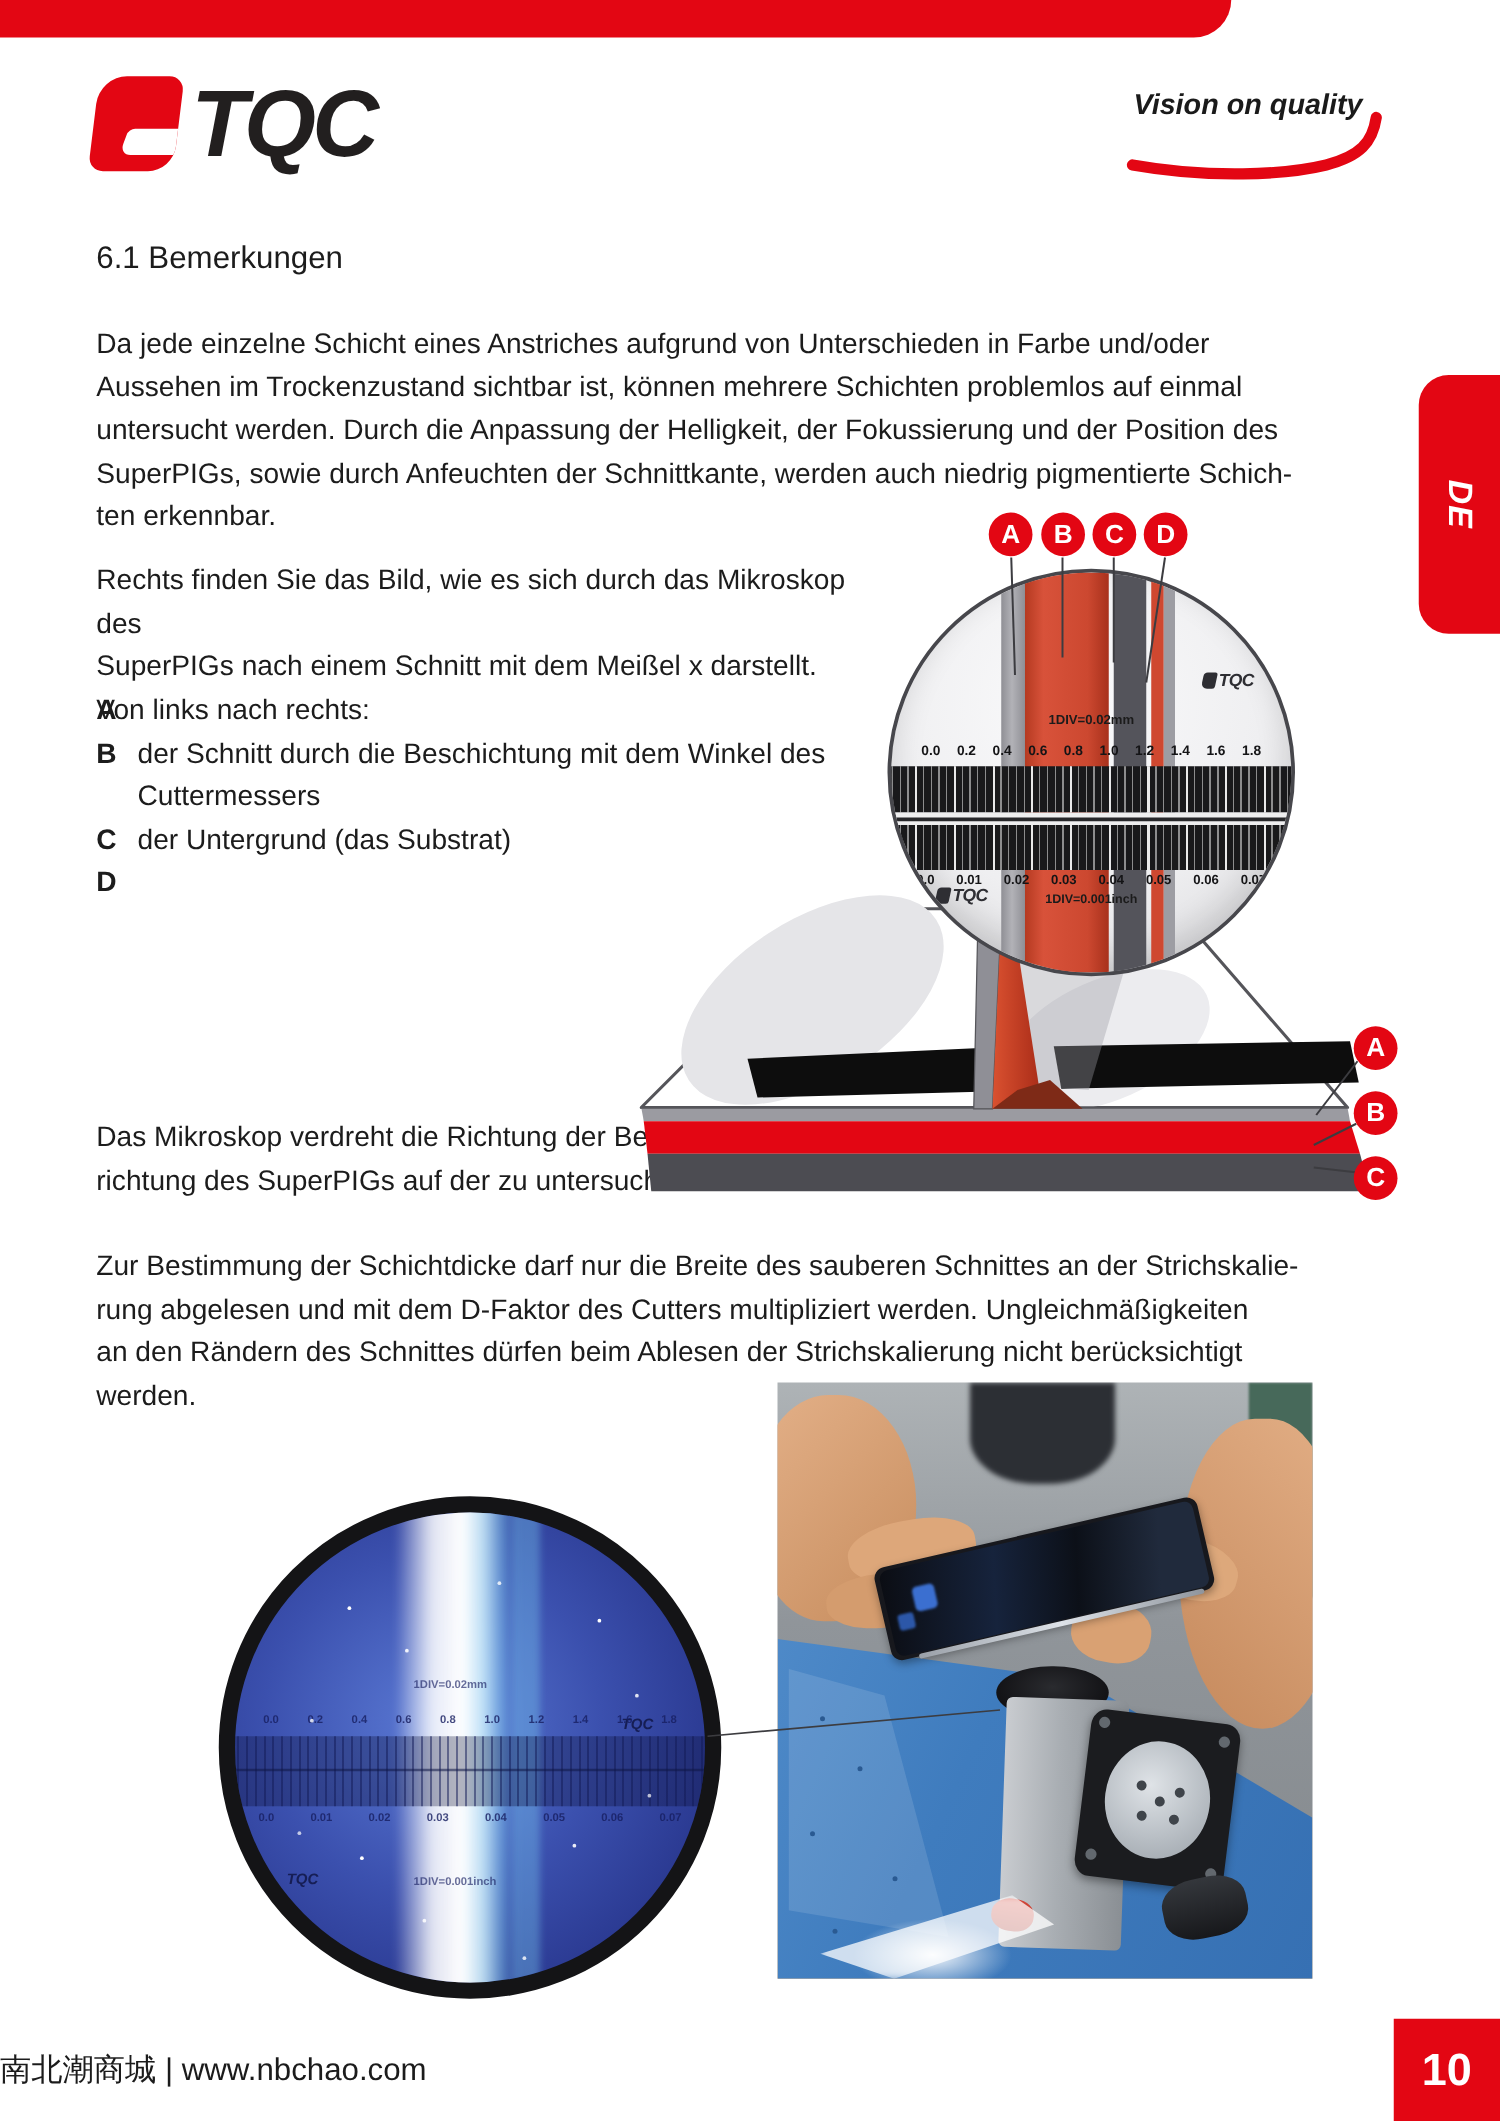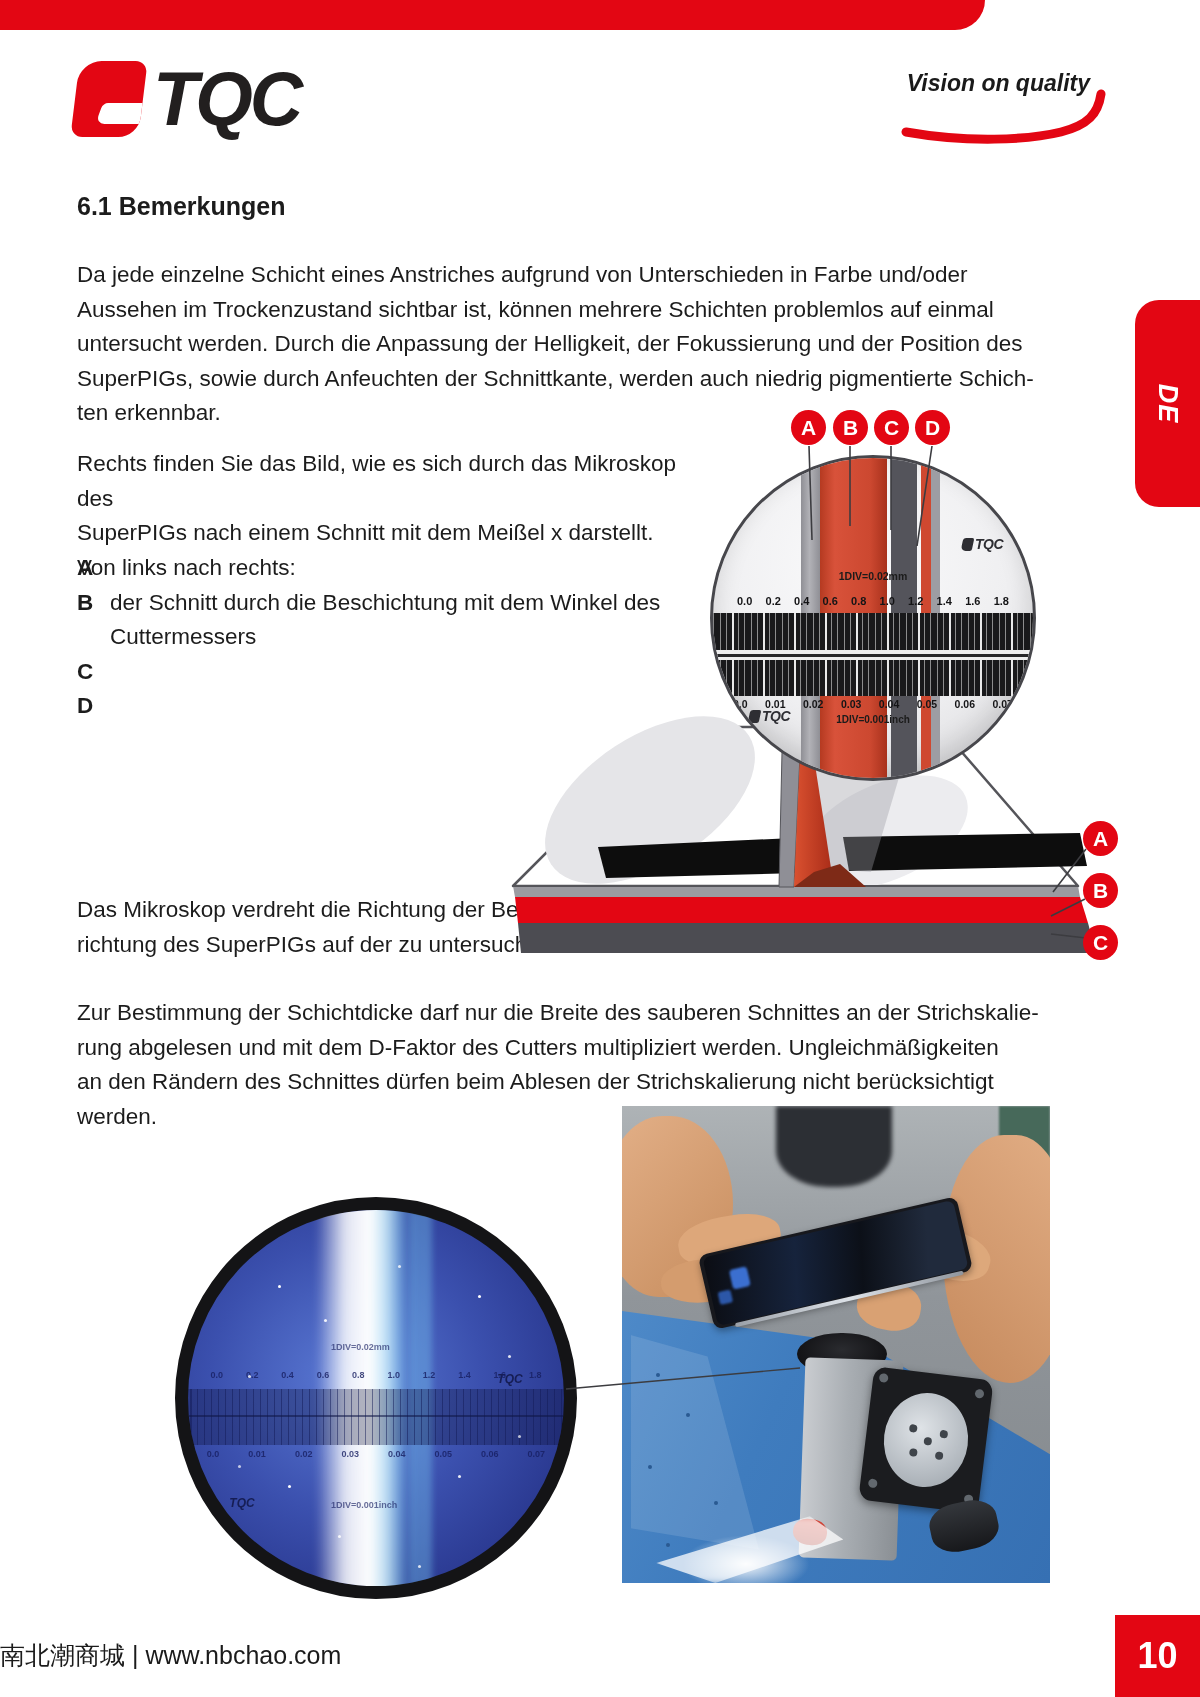--- a/index.html
+++ b/index.html
@@ -14,21 +14,21 @@
   .logo-mark .slot{position:absolute;left:26px;top:42px;width:46px;height:21px;background:#fff;
              border-radius:5px 3px 3px 9px;transform:skewX(-14deg);}
   .logo-text{font-size:74px;font-weight:900;font-style:italic;letter-spacing:-3px;color:#221f1f;transform:scaleY(1.02);}
   .tagline{position:absolute;right:110px;top:70px;font-size:23px;font-weight:700;font-style:italic;color:#1a1a1a;}
   .swoosh{position:absolute;left:898px;top:86px;}
   .lang-tab{position:absolute;left:1135px;top:300px;width:65px;height:207px;background:#e30613;
             border-radius:24px 0 0 24px;display:flex;align-items:center;justify-content:center;}
   .lang-tab span{transform:rotate(90deg);color:#fff;font-weight:800;font-style:italic;font-size:27px;letter-spacing:1px;}
 
   
-  .h1{position:absolute;left:77px;top:192px;font-size:25px;font-weight:700;}
+  .h1{position:absolute;left:77px;top:192px;font-size:25px;font-weight:400;}
   .para{position:absolute;left:77px;font-size:22.5px;line-height:34.6px;white-space:pre-line;width:1010px;}
   .p1{top:258px;}
   .p2{top:447px;width:640px;}
   .p3{top:740px;width:440px;}
   .p4{top:893px;}
   .p5{top:996px;}
   .legend{position:absolute;left:77px;top:551px;font-size:22.5px;line-height:34.6px;}
   .legend-row{display:flex;}
   .legend-letter{width:33px;font-weight:700;flex:0 0 33px;}
   .legend-text{white-space:pre-line;}
@@ -153,20 +153,21 @@
     <div class="legend-row">
       <span class="legend-letter">A</span>
     </div>
     <div class="legend-row">
       <span class="legend-letter">B</span>
       <span class="legend-text">der Schnitt durch die Beschichtung mit dem Winkel des
 Cuttermessers</span>
     </div>
     <div class="legend-row">
       <span class="legend-letter">C</span>
+      <span class="legend-text">der Untergrund (das Substrat)</span>
     </div>
     <div class="legend-row">
       <span class="legend-letter">D</span>
     </div>
   </div>
 
   <div class="para p4">Das Mikroskop verdreht die Richtung der Beobachtung, was dazu führt, dass die Bewegungs-
 richtung des SuperPIGs auf der zu untersuchenden Oberfläche ebenfalls invertiert werden muss.</div>
   <div class="para p5">Zur Bestimmung der Schichtdicke darf nur die Breite des sauberen Schnittes an der Strichskalie-
 rung abgelesen und mit dem D-Faktor des Cutters multipliziert werden. Ungleichmäßigkeiten

